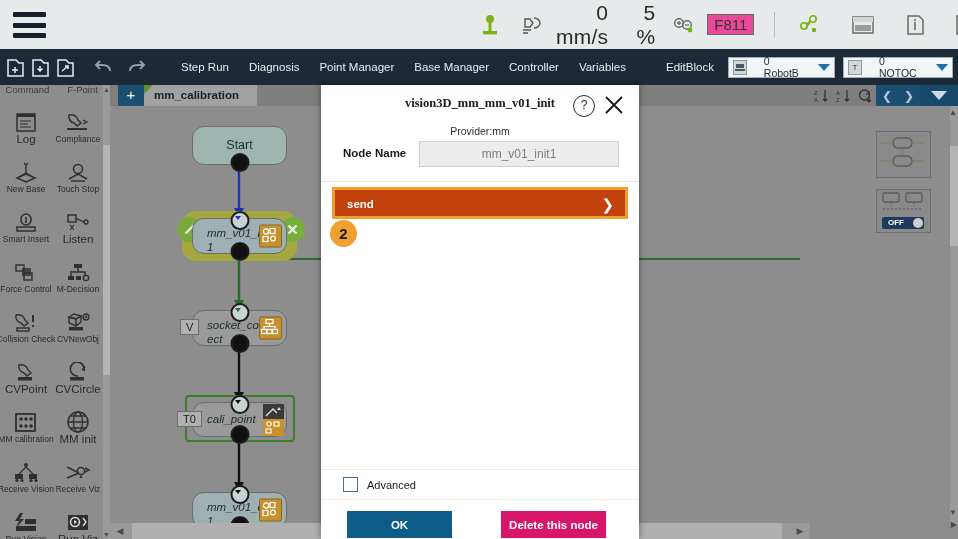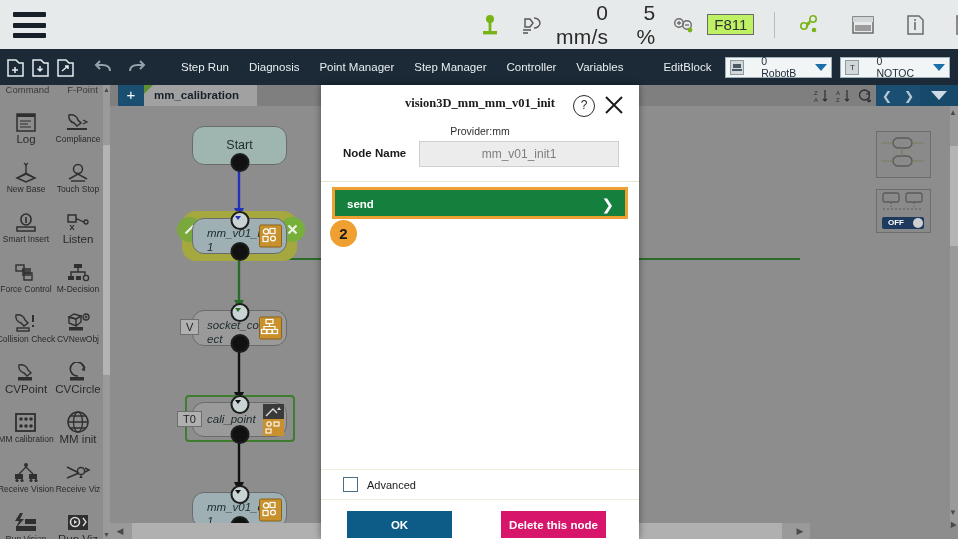--- a/index.html
+++ b/index.html
@@ -10,21 +10,21 @@
   }
   
   #topbar{position:absolute;left:0;top:0;width:958px;height:49px;background:#e7eaea;text-align:right;}
   #hamburger{position:absolute;left:13px;top:12px;width:33px;height:26px;display:flex;
     flex-direction:column;justify-content:space-between;cursor:pointer;}
   #hamburger i{display:block;height:5px;background:#17202a;border-radius:1px;}
   .status-group{position:absolute;top:0;height:49px;display:flex;align-items:center;}
   .st-icon{display:inline-flex;align-items:center;justify-content:center;}
   #speedval{font-size:21px;color:#2b2b2b;letter-spacing:.2px;}
   #pctval{font-size:21px;color:#2b2b2b;}
-  #framebox{border:1px solid #6a6a6a;background:#bef264;padding:1px 6px;font-size:15px;color:#333;}
+  #framebox{border:1px solid #6a6a6a;background:#ec4899;padding:1px 6px;font-size:15px;color:#333;}
   #topdiv{width:1px;height:26px;background:#b9bdbd;}
   
   #toolbar{position:absolute;left:0;top:49px;width:958px;height:36px;background:#1b2a36;
     display:flex;align-items:center;}
   .tb-icon{width:30px;height:26px;margin-left:6px;display:flex;align-items:center;justify-content:center;cursor:pointer;}
   .tb-sep{width:1px;height:24px;background:#56646f;margin:0 10px;}
   .tb-link{color:#e9eef1;font-size:11.5px;padding:0 10px;cursor:pointer;white-space:nowrap;text-align:right;}
   .tb-dd{background:#f2f5f6;border:1px solid #9fb0bb;height:19px;display:flex;align-items:center;
     gap:17px;padding:0 4px;margin:0 4px;font-size:10.5px;color:#1b2a36;cursor:pointer;}
   .tb-dd .sq{width:14px;height:13px;background:#d2d8da;border:1px solid #8c9aa1;
@@ -106,21 +106,21 @@
     font-size:12.5px;font-weight:bold;color:#1a1a1a;font-family:Liberation Serif, serif;}
   #help-icon{position:absolute;left:252px;top:10px;width:20px;height:20px;border:1.7px solid #2b2b2b;
     border-radius:50%;font-size:12px;color:#2b2b2b;text-align:center;line-height:18px;cursor:pointer;}
   #close-icon{position:absolute;left:282px;top:9px;width:22px;height:22px;cursor:pointer;}
   #provider{position:absolute;left:0;top:40px;width:318px;text-align:center;font-size:10.5px;color:#2f2f2f;}
   #nn-label{position:absolute;left:22px;top:62px;font-size:11.5px;font-weight:bold;color:#1a1a1a;}
   #nn-field{position:absolute;left:98px;top:56px;width:200px;height:26px;background:#ececec;
     border:1px solid #cfcfcf;box-sizing:border-box;display:flex;align-items:center;
     justify-content:center;font-size:12px;color:#7d7d7d;cursor:text;}
   #sep1{position:absolute;left:0;top:96px;width:318px;height:1px;background:#e8e7cf;}
-  #send-row{position:absolute;left:11px;top:102px;width:296px;height:32px;background:#15803d;
+  #send-row{position:absolute;left:11px;top:102px;width:296px;height:32px;background:#c2410c;
     border:3px solid #f0a030;box-sizing:border-box;cursor:pointer;}
   #send-label{position:absolute;left:12px;top:8px;font-size:11.5px;font-weight:bold;color:#fff;}
   #send-chev{position:absolute;right:11px;top:6px;color:#fff;font-size:15px;}
   #step-badge{position:absolute;left:9px;top:135px;width:27px;height:27px;border-radius:50%;
     background:#f0a030;color:#1a1a1a;font-size:15px;font-weight:bold;text-align:center;line-height:27px;}
   #sep2{position:absolute;left:0;top:384px;width:318px;height:1px;background:#efeedd;}
   #adv-row{position:absolute;left:22px;top:392px;display:flex;align-items:center;gap:9px;cursor:pointer;}
   #adv-box{width:15px;height:15px;border:1.6px solid #4a6e86;background:#fff;box-sizing:border-box;}
   #adv-label{font-size:11px;color:#1a1a1a;}
   #sep3{position:absolute;left:0;top:414px;width:318px;height:1px;background:#efeedd;}
@@ -226,21 +226,21 @@
   <div class="tb-icon" style="margin-left:10px;">
     <svg width="22" height="18" viewBox="0 0 22 18">
         <path d="M5 13c0-4 3-6 8-6h5" fill="none" stroke="#93a2ab" stroke-width="2"></path>
         <path d="M15 3l4 4-4 4" fill="none" stroke="#93a2ab" stroke-width="2"></path>
       </svg>
   </div>
   <div class="tb-sep" style="margin-left:14px;"></div>
   <div class="tb-link">Step Run</div>
   <div class="tb-link">Diagnosis</div>
   <div class="tb-link">Point Manager</div>
-  <div class="tb-link">Step Manager</div>
+  <div class="tb-link">Base Manager</div>
   <div class="tb-link">Controller</div>
   <div class="tb-link">Variables</div>
   <div class="tb-sep"></div>
   <div class="tb-link">EditBlock</div>
   <div class="tb-dd">
     <span class="sq">
       <svg width="10" height="9" viewBox="0 0 10 9">
           <rect x="1" y="1" width="8" height="4" fill="#4a5a64"></rect>
           <rect x="0" y="6" width="10" height="2" fill="#4a5a64"></rect>
         </svg>

